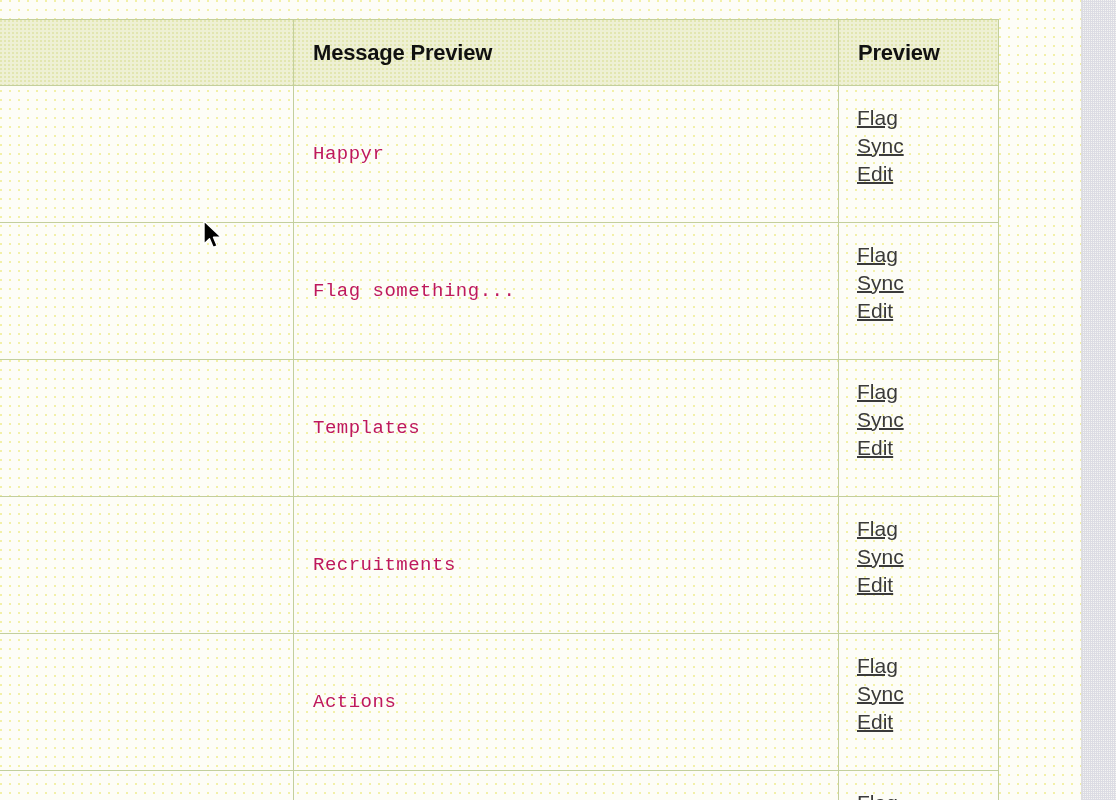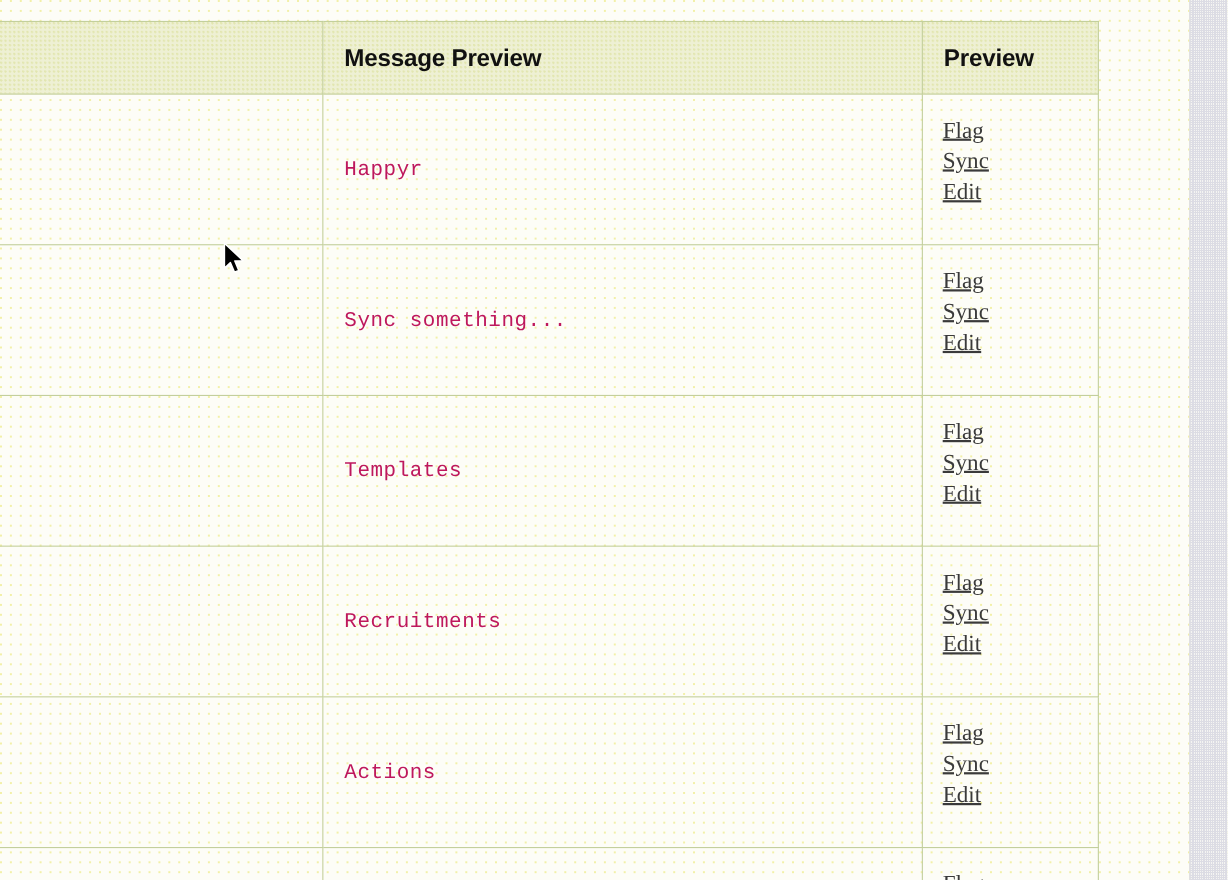--- a/index.html
+++ b/index.html
@@ -85,21 +85,21 @@
     white-space: nowrap;
   }
 
   .cell-actions {
     vertical-align: top !important;
     padding-top: 18px !important;
     padding-left: 18px !important;
   }
   .action-link {
     display: block;
-    font-family: Liberation Serif, serif;
+    font-family: Liberation Sans, sans-serif;
     font-size: 21px;
     line-height: 28px;
     color: #3a3a3a;
     text-decoration: underline;
     text-underline-offset: 1px;
     cursor: pointer;
     width: max-content;
   }
 
   
@@ -161,21 +161,21 @@
         <td class="cell-preview">Happyr</td>
         <td class="cell-actions">
           <a class="action-link">Flag</a>
           <a class="action-link">Sync</a>
           <a class="action-link">Edit</a>
         </td>
       </tr>
 
       <tr>
         <td class="cell-select"></td>
-        <td class="cell-preview">Sync something...</td>
+        <td class="cell-preview">Flag something...</td>
         <td class="cell-actions">
           <a class="action-link">Flag</a>
           <a class="action-link">Sync</a>
           <a class="action-link">Edit</a>
         </td>
       </tr>
 
       <tr>
         <td class="cell-select"></td>
         <td class="cell-preview">Templates</td>

